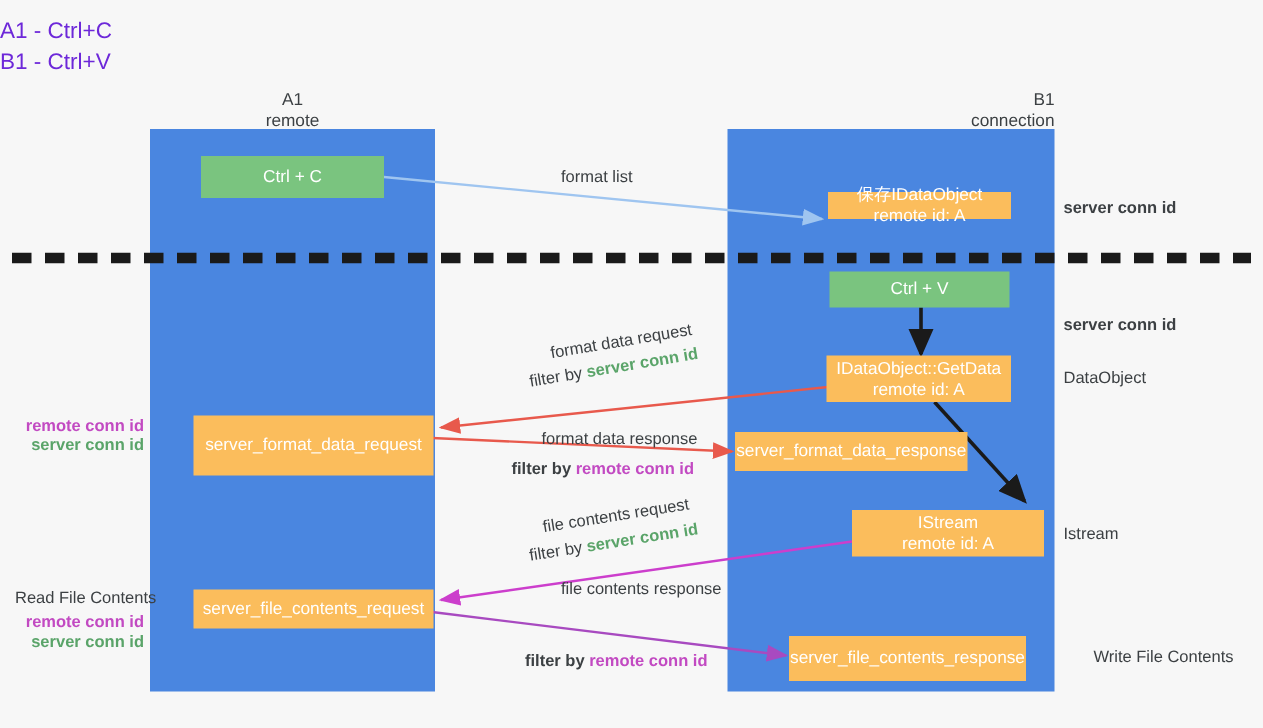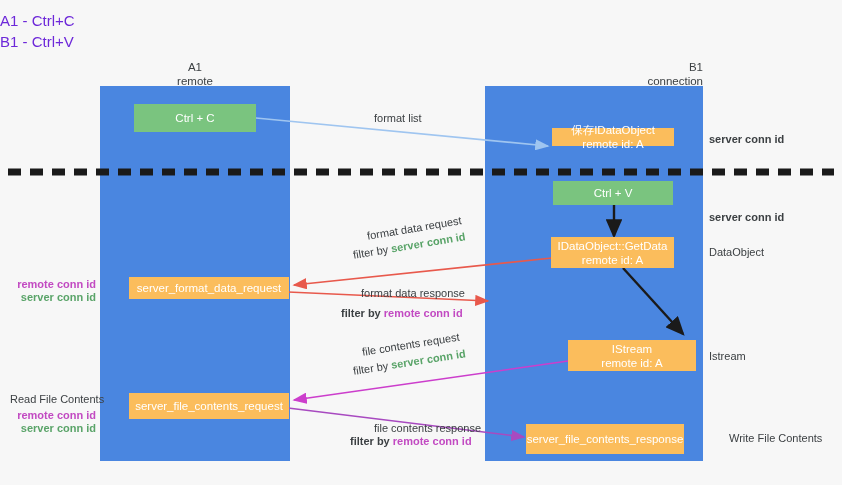--- a/index.html
+++ b/index.html
@@ -148,21 +148,21 @@
 
     <line x1="568" y1="361" x2="294" y2="400" stroke="#cc3ecc" stroke-width="1.6" marker-end="url(#ah-magenta)"></line>
 
     <line x1="288" y1="408" x2="524" y2="437" stroke="#a84ac0" stroke-width="1.6" marker-end="url(#ah-purple)"></line>
   </svg>
 
   <div class="abs box green" style="left:134px; top:104px; width:122px; height:28px;">
     <span class="ln">Ctrl + C</span>
   </div>
 
-  <div class="abs box orange" style="left:129px; top:277px; width:160px; height:22px;">
+  <div class="abs box orange" style="left:129px; top:277px; width:160px; height:40px;">
     <span class="ln">server_format_data_request</span>
   </div>
 
   <div class="abs box orange" style="left:129px; top:393px; width:160px; height:26px;">
     <span class="ln">server_file_contents_request</span>
   </div>
 
   <div class="abs box orange" style="left:552px; top:128px; width:122px; height:18px;">
     <span class="ln">保存IDataObject</span>
     <span class="ln">remote id: A</span>
@@ -170,20 +170,23 @@
 
   <div class="abs box green" style="left:553px; top:181px; width:120px; height:24px;">
     <span class="ln">Ctrl + V</span>
   </div>
 
   <div class="abs box orange" style="left:551px; top:237px; width:123px; height:31px;">
     <span class="ln">IDataObject::GetData</span>
     <span class="ln">remote id: A</span>
   </div>
 
+  <div class="abs box orange" style="left:490px; top:288px; width:155px; height:26px;">
+    <span class="ln">server_format_data_response</span>
+  </div>
 
   <div class="abs box orange" style="left:568px; top:340px; width:128px; height:31px;">
     <span class="ln">IStream</span>
     <span class="ln">remote id: A</span>
   </div>
 
   <div class="abs box orange" style="left:526px; top:424px; width:158px; height:30px;">
     <span class="ln">server_file_contents_response</span>
   </div>
 
@@ -197,21 +200,21 @@
   <div class="abs txt" style="left:361px; top:286px;">format data response</div>
   <div class="abs txt" style="left:341px; top:306px;">
     <span class="bold">filter by </span><span class="magenta-t">remote conn id</span>
   </div>
 
   <div class="abs txt rot-b" style="left:361px; top:345px;">file contents request</div>
   <div class="abs txt rot-b" style="left:352px; top:364px;">
     <span>filter by </span><span class="green-t">server conn id</span>
   </div>
 
-  <div class="abs txt" style="left:374px; top:421px;">file contents response</div>
+  <div class="abs txt" style="left:374px; top:386px;">file contents response</div>
   <div class="abs txt" style="left:350px; top:434px;">
     <span class="bold">filter by </span><span class="magenta-t">remote conn id</span>
   </div>
 
   <div class="abs side-label green-t" style="left:709px; top:132px;">server conn id</div>
   <div class="abs side-label green-t" style="left:709px; top:210px;">server conn id</div>
   <div class="abs side-label" style="left:709px; top:245px;">DataObject</div>
   <div class="abs side-label" style="left:709px; top:349px;">Istream</div>
   <div class="abs side-label" style="left:709px; top:431px;margin-left:20px;">Write File Contents</div>
 

